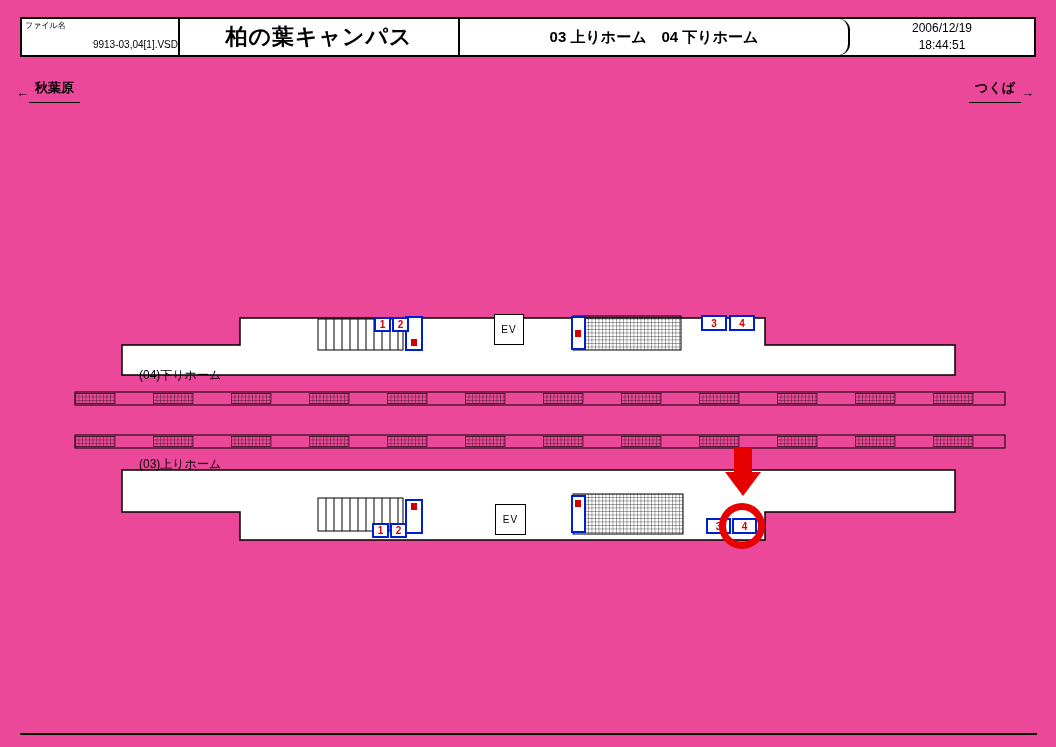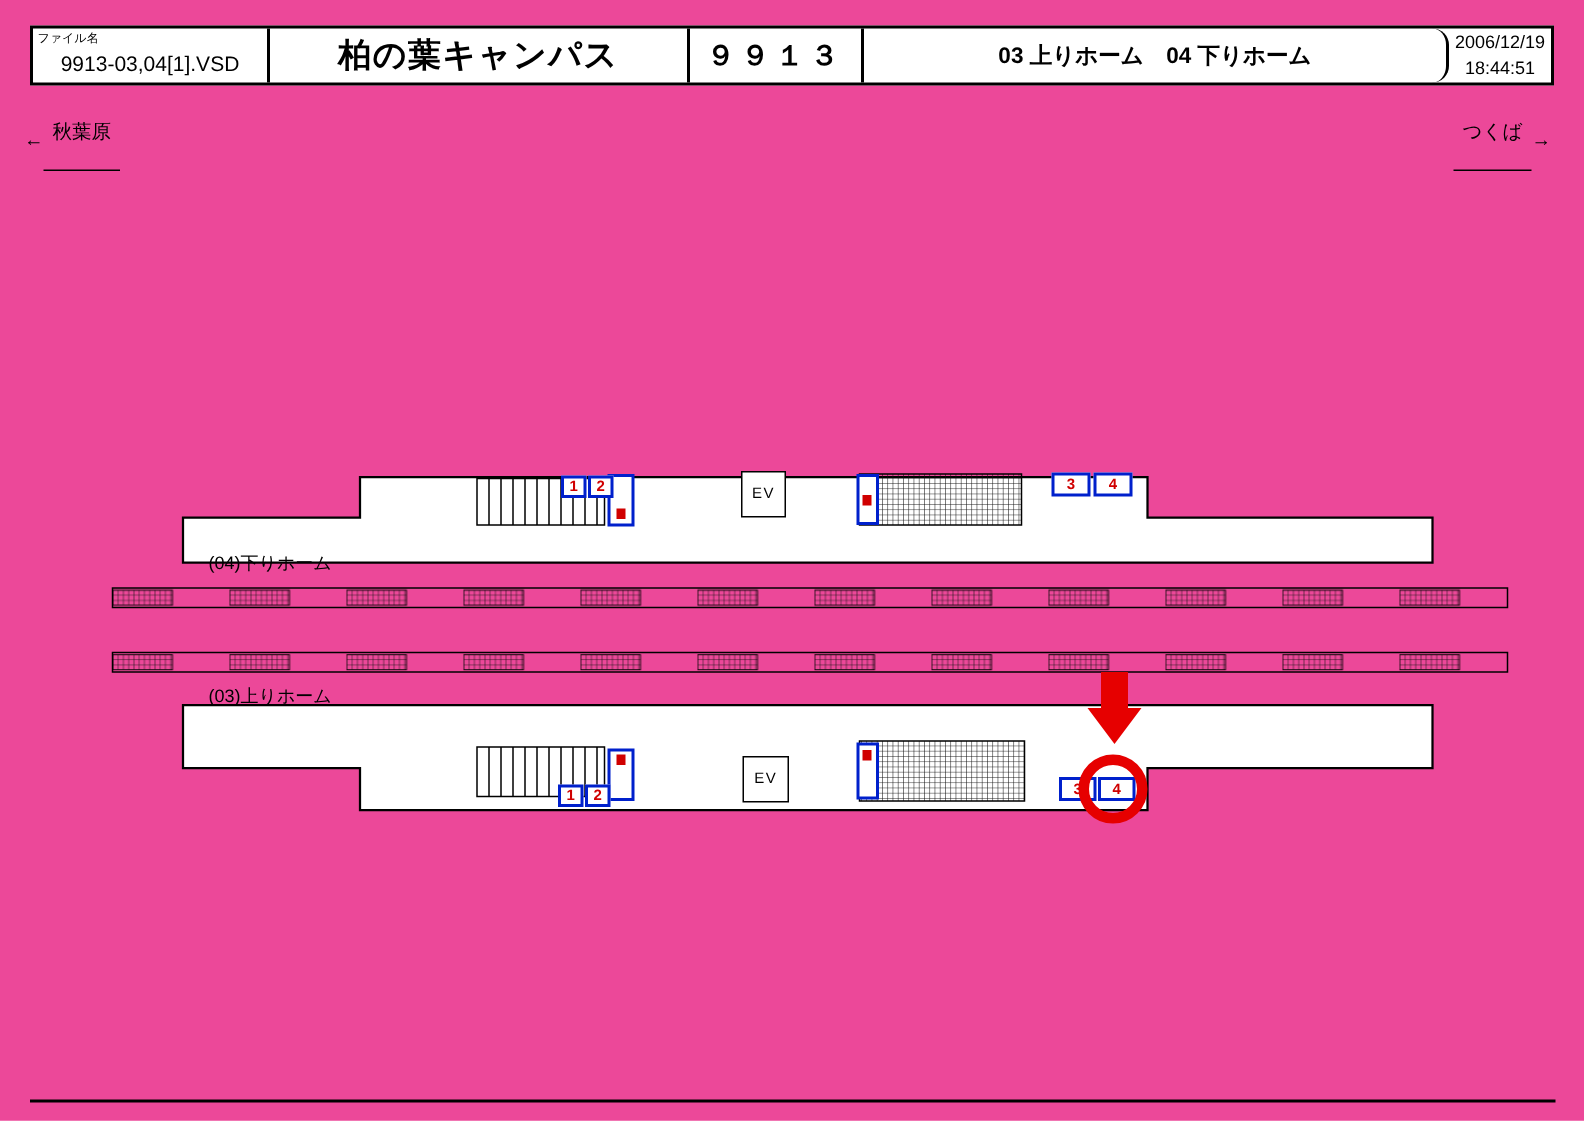--- a/index.html
+++ b/index.html
@@ -8,29 +8,29 @@
     position: relative; width: 1056px; height: 747px; background: #ec4899;
     font-family: "Liberation Sans", "DejaVu Sans", sans-serif; color: #000; overflow: hidden;
   }
   
   .header { position: absolute; left: 20px; top: 17px; width: 1016px; height: 40px;
             display: flex; border: 2px solid #000; background: #fff; }
   .cell { border-right: 2px solid #000; display: flex; align-items: center; justify-content: center; }
   .cell:last-child { border-right: none; }
   .cell-file { width: 158px; position: relative; display: block; }
   .file-label { position: absolute; top: 1px; left: 3px; font-size: 8px; }
-  .file-name { position: absolute; bottom: 5px; left: 0; right: 0; text-align: center;
-               font-size: 14px; white-space: nowrap; }
+  .file-name { position: absolute; bottom: 5px; left: 0; right: 0; text-align: right;
+               font-size: 10px; white-space: nowrap; }
   .cell-station { width: 280px; font-size: 22px; font-weight: bold; letter-spacing: 1px; }
   .cell-code { width: 116px; font-size: 19px; font-weight: bold; letter-spacing: 4px; }
   .cell-heading { width: 390px; font-size: 15px; font-weight: bold; border-radius: 11px; }
   .cell-datetime { flex: 1; flex-direction: column; font-size: 12px; line-height: 1.45; }
   
   .nav { position: absolute; font-size: 13px; white-space: nowrap; }
-  .nav .underline { display: inline-block; border-bottom: 1px solid #000; padding: 0 6px 16px 6px; }
+  .nav .underline { display: inline-block; border-bottom: 1px solid #000; padding: 0 6px 5px 6px; font-weight: bold; }
   .nav .arrow { font-size: 13px; position: relative; top: 5px; }
   .nav-left { left: 16px; top: 79px; }
   .nav-right { right: 22px; top: 79px; }
   
   .diagram { position: absolute; left: 0; top: 0; z-index: 1; }
   .plabel { position: absolute; font-size: 12px; z-index: 3; white-space: nowrap; }
   .ev { position: absolute; border: 1.5px solid #000; background: #fff; font-size: 10px;
         display: flex; align-items: center; justify-content: center; letter-spacing: 1px; z-index: 3; margin-left: 36px; }
   .exit { position: absolute; border: 2px solid #0020cc; background: #fff; color: #d00000;
           font-weight: bold; font-size: 10px; display: flex; align-items: center;
@@ -44,21 +44,20 @@
 <body>
 
 <div class="page">
 
   <div class="header">
     <div class="cell cell-file">
       <span class="file-label">ファイル名</span>
       <span class="file-name">9913-03,04[1].VSD</span>
     </div>
     <div class="cell cell-station">柏の葉キャンパス</div>
-    <div class="cell cell-code">９９１３</div>
     <div class="cell cell-heading">03 上りホーム　04 下りホーム</div>
     <div class="cell cell-datetime">
       <span>2006/12/19</span>
       <span>18:44:51</span>
     </div>
   </div>
 
   <div class="nav nav-left">
     <span class="arrow">←</span><span class="underline">秋葉原</span>
   </div>

